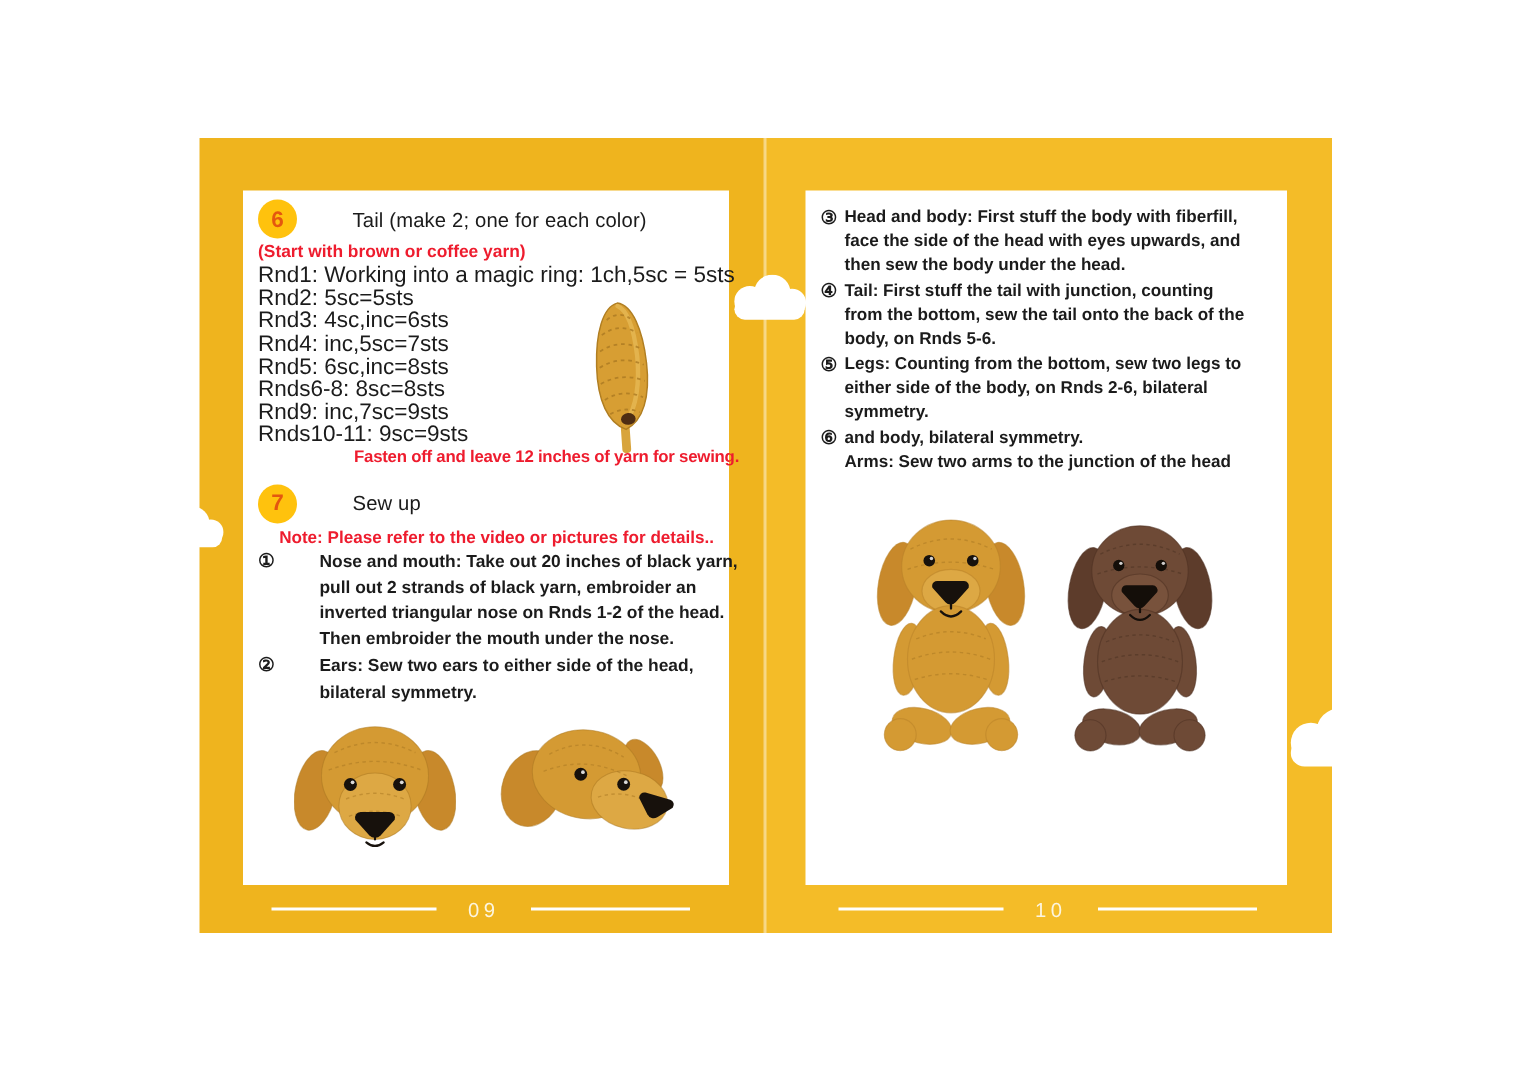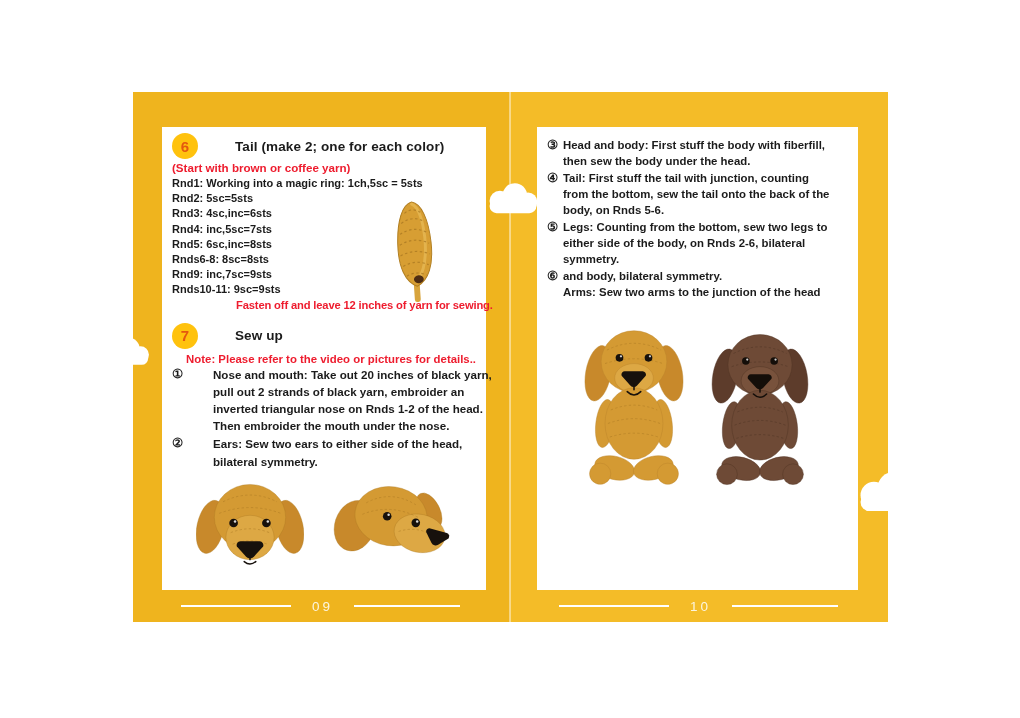--- a/index.html
+++ b/index.html
@@ -12,25 +12,25 @@
   .cloud-l{left:100px;top:336px;width:54px;height:34px;}
   .cloud-m{left:483px;top:183px;width:60px;height:34px;}
   .cloud-r{left:852px;top:470px;width:78px;height:48px;}
   .page{position:absolute;top:127px;height:463px;background:var(--page-bg);z-index:2;box-sizing:border-box;}
   .pageL{left:162px;width:324px;padding:6px 10px 0 10px;}
   .pageR{left:537px;width:321px;padding:9px 12px 0 10px;}
   .sechead{display:flex;align-items:center;}
   .s7{margin-top:12px;}
   .badge{width:26px;height:26px;border-radius:50%;background:var(--badge-bg);color:var(--badge-number);
          font-size:15px;font-weight:800;display:flex;align-items:center;justify-content:center;flex:0 0 auto;}
-  .sectitle{margin-left:37px;font-size:13.5px;font-weight:700;color:var(--body-text);letter-spacing:.1px;}
+  .sectitle{margin-left:37px;font-size:13.5px;font-weight:400;color:var(--body-text);letter-spacing:.1px;}
   .red{color:var(--red-text);font-weight:700;}
   .sub{margin-top:2px;font-size:11.6px;}
   .rounds{margin-top:2px;}
-  .rnd{font-size:11px;font-weight:700;color:var(--body-text);line-height:15.2px;white-space:nowrap;}
+  .rnd{font-size:15px;font-weight:400;color:var(--body-text);line-height:15.2px;white-space:nowrap;}
   .tailimg{position:absolute;left:228px;top:72px;transform:rotate(-4deg);}
   .fasten{margin-left:64px;margin-top:1px;font-size:11.2px;white-space:nowrap;letter-spacing:-.15px;}
   .note{margin-top:4px;font-size:11.4px;white-space:nowrap;text-align:right;}
   .step{position:relative;padding-left:16px;margin-top:1px;}
   .snum{position:absolute;left:0;top:0;font-size:12.5px;font-weight:700;color:var(--body-text);}
   .pageL .sline{font-size:11.6px;font-weight:700;color:var(--body-text);line-height:17.2px;white-space:nowrap;padding-left:25px;}
   .pageR .sline{font-size:11.4px;font-weight:700;color:var(--body-text);line-height:16px;white-space:nowrap;}
   .headsrow{position:absolute;left:34px;top:349px;width:256px;display:flex;align-items:flex-start;gap:26px;}
   .dogsrow{margin-top:23px;display:flex;justify-content:center;align-items:flex-end;gap:8px;}
   .footer{position:absolute;top:596px;height:20px;display:flex;align-items:center;z-index:2;}
@@ -183,20 +183,21 @@
         <circle cx="91.5" cy="47.5" r="1.3" fill="#fff" opacity=".85"></circle>
       </svg>
     </div>
   </section>
 
   <section class="page pageR">
 
     <div class="step">
       <span class="snum">③</span>
       <div class="sline">Head and body: First stuff the body with fiberfill,</div>
+      <div class="sline">face the side of the head with eyes upwards, and</div>
       <div class="sline">then sew the body under the head.</div>
     </div>
 
     <div class="step">
       <span class="snum">④</span>
       <div class="sline">Tail: First stuff the tail with junction, counting</div>
       <div class="sline">from the bottom, sew the tail onto the back of the</div>
       <div class="sline">body, on Rnds 5-6.</div>
     </div>
 

